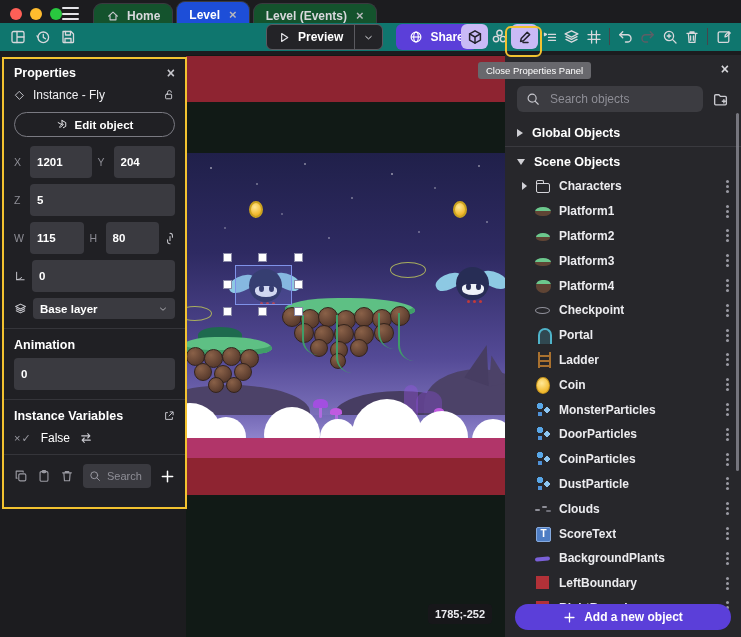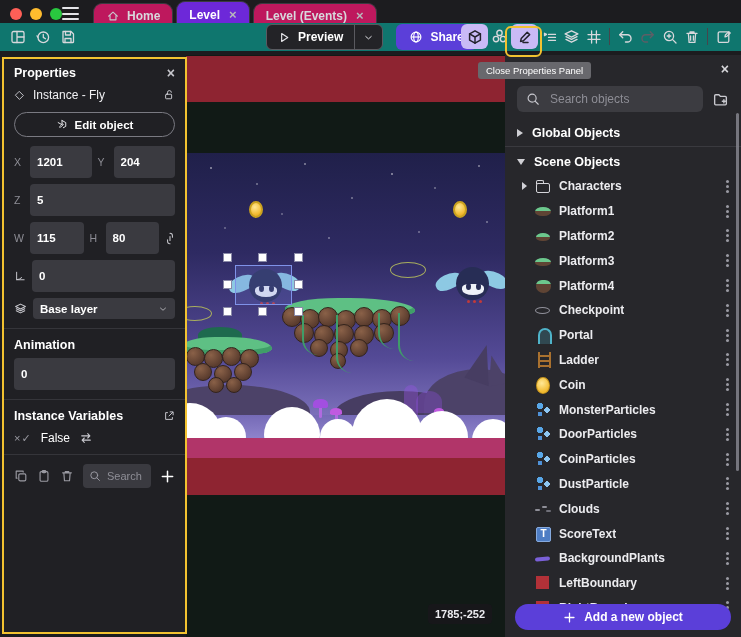--- a/index.html
+++ b/index.html
@@ -9,22 +9,22 @@
 
   
   .titlebar{position:absolute;left:0;top:0;right:0;height:27px;background:#1c1c1f;display:flex;align-items:flex-end}
   .lights{position:absolute;left:10px;top:8px;display:flex;gap:8px}
   .light{width:12px;height:12px;border-radius:50%}
   .l-red{background:#ff5f57}.l-yellow{background:#febc2e}.l-green{background:#29c83f}
   .burger{position:absolute;left:62px;top:7px;width:17px;height:13px;display:flex;flex-direction:column;justify-content:space-between}
   .burger i{display:block;height:2px;background:#e4e4e8;border-radius:1px}
   .tabs{position:absolute;left:93px;bottom:0;display:flex;gap:3px;align-items:flex-end}
   .tab{display:flex;align-items:center;gap:7px;height:24px;padding:0 12px;border-radius:9px 9px 0 0;
-       background:#be185d;border:1px solid #3a3a40;border-bottom:none;color:#d8d8dc;font-size:12px;font-weight:bold}
-  .tab.active{background:#6d28d9;color:#fff;height:26px}
+       background:#14532d;border:1px solid #3a3a40;border-bottom:none;color:#d8d8dc;font-size:12px;font-weight:bold}
+  .tab.active{background:#1d4ed8;color:#fff;height:26px}
   .tab .tclose{color:#b8b8bc;font-size:13px;line-height:1;margin-left:2px;cursor:pointer}
   .tab svg{stroke:#d8d8dc;fill:none;stroke-width:1.4;stroke-linecap:round;stroke-linejoin:round}
 
   
   .toolbar{position:absolute;left:0;top:23px;right:0;height:28px;background:#0f766e}
   .ic{display:inline-flex;align-items:center;justify-content:center;width:21px;height:25px;border-radius:6px;flex:0 0 auto}
   .ic svg{stroke:#d8d8dc;fill:none;stroke-width:1.3;stroke-linecap:round;stroke-linejoin:round}
   .ic.active{width:27px;background:#c9baf6}
   .ic.active svg{stroke:#23232c;stroke-width:1.5}
   .ic.dim svg{stroke:#5e5e66}
@@ -70,21 +70,21 @@
   .fly .feye{top:18px;width:5px;height:7px;background:#272d55;border-radius:50%}
   .fly .ffeet{left:23px;top:35px;width:3px;height:3px;background:#c23a3a;border-radius:50%;box-shadow:6px 0 0 #c23a3a,12px 0 0 #c23a3a}
   .sel-rect{left:49px;top:210px;width:57px;height:40px;background:rgba(108,122,216,.22);border:1px solid #7f92e8}
   .handle{width:9px;height:9px;background:#fff;border:1px solid #8a8aa8}
   .band-pink{left:0;top:383px;width:319px;height:20px;background:#b13569}
   .band-red-bottom{left:0;top:403px;width:319px;height:37px;background:#8e2431}
   .coord-badge{left:242px;top:549px;width:64px;height:20px;background:#17171a;border-radius:4px;color:#ececf0;
     font-size:11px;font-weight:bold;display:flex;align-items:center;justify-content:center}
 
   
-  .props{position:absolute;left:2px;top:57px;width:185px;height:577px;background:#202024;border:2px solid #f2c230;z-index:20;color:#e8e8ea}
+  .props{position:absolute;left:2px;top:57px;width:185px;height:452px;background:#202024;border:2px solid #f2c230;z-index:20;color:#e8e8ea}
   .p-head{display:flex;align-items:center;justify-content:space-between;padding:7px 10px 5px;font-size:12.5px;font-weight:bold;color:#fff}
   .xbtn{color:#c6c6cc;font-size:14px;line-height:1;cursor:pointer}
   .p-inst{display:flex;align-items:center;gap:8px;padding:3px 10px 7px;font-size:12px;color:#f0f0f3}
   .p-inst .spacer{flex:1}
   .mi{display:inline-flex;flex:0 0 auto}
   .mi svg{stroke:#c9c9cf;fill:none;stroke-width:1.3;stroke-linecap:round;stroke-linejoin:round}
   .edit-btn{display:flex;align-items:center;justify-content:center;gap:7px;margin:3px 10px 9px;width:calc(100% - 20px);height:25px;
     border:1px solid #7a7a82;border-radius:13px;background:transparent;color:#fff;font-size:11.5px;font-weight:bold;font-family:inherit}
   .edit-btn svg{stroke:#e6e6ea;fill:none;stroke-width:1.3;stroke-linecap:round;stroke-linejoin:round}
   .frow{display:flex;align-items:center;gap:6px;margin:6px 10px}

